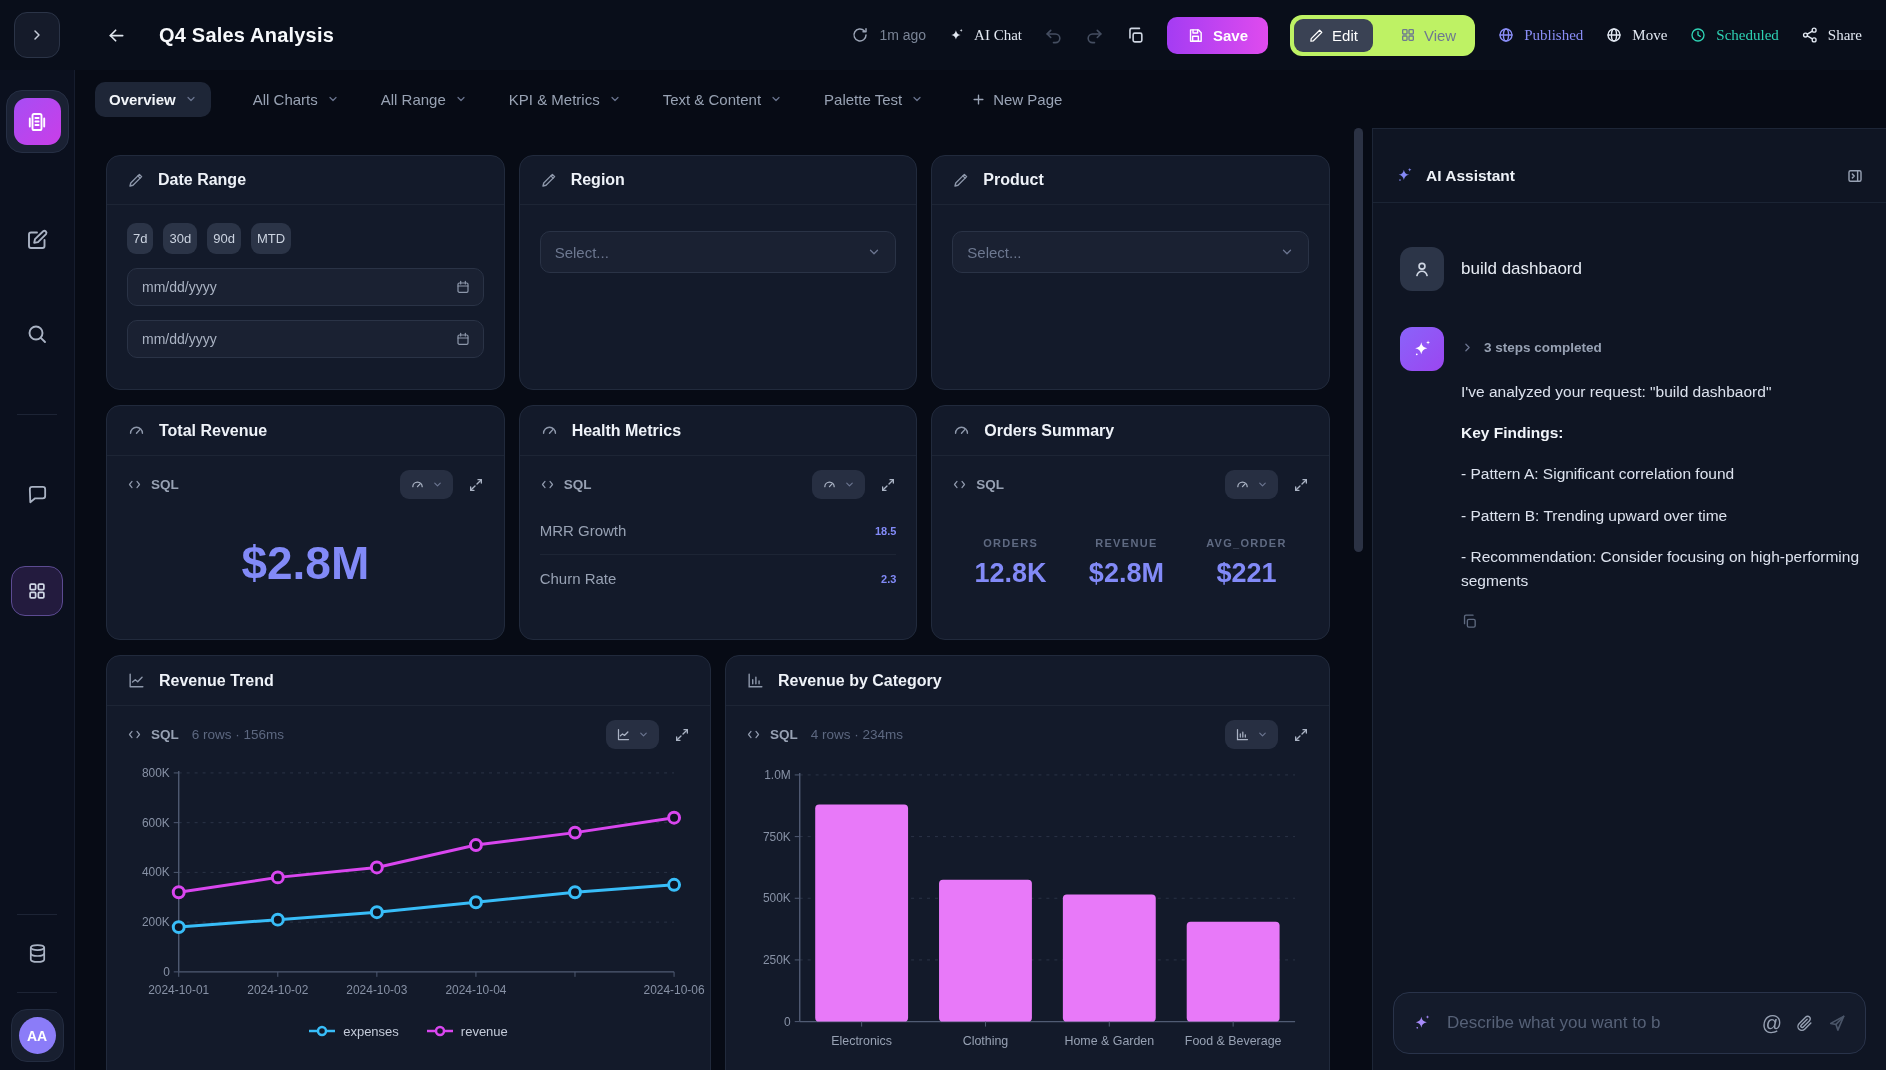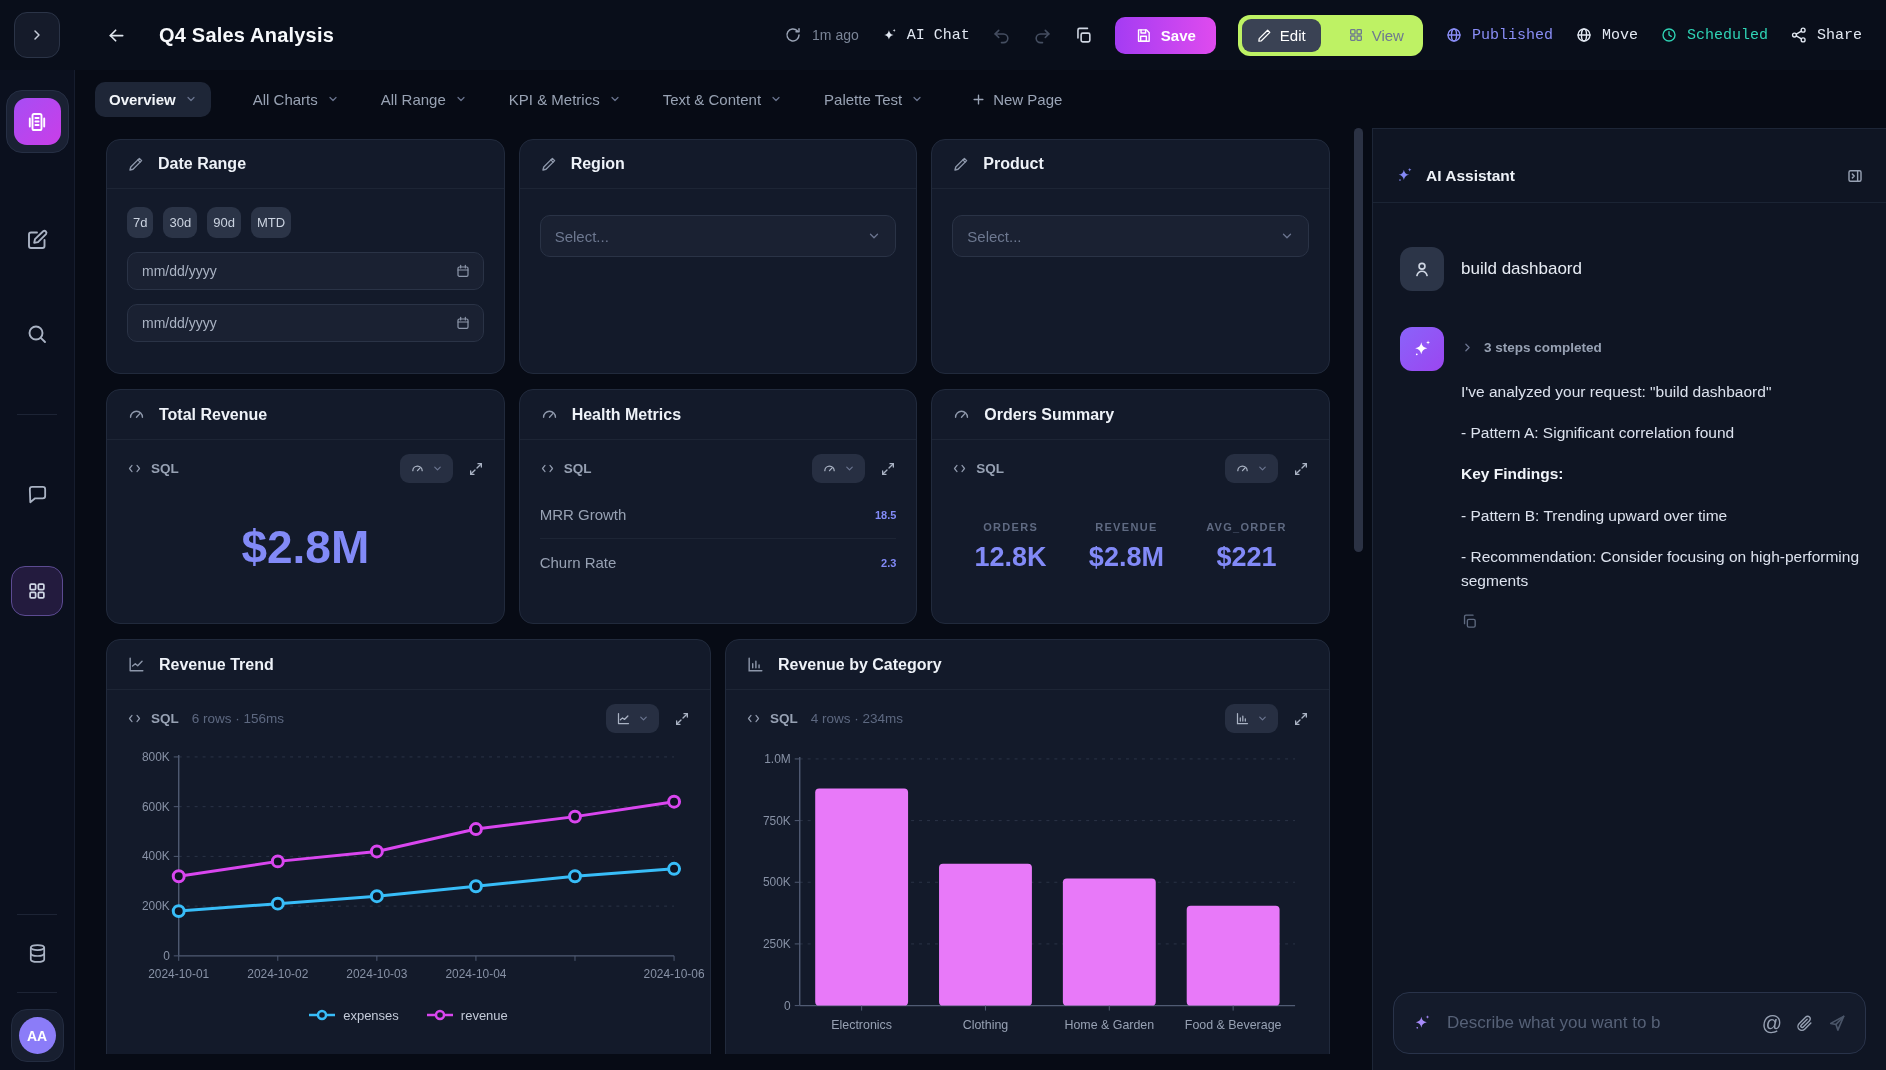--- a/index.html
+++ b/index.html
@@ -6,21 +6,21 @@
   body { margin:0; background:#05080f; font-family:"Liberation Sans",sans-serif; }
   .stage { position:relative; width:1886px; height:1070px; background:#070b15; overflow:hidden; color:#e7ecf4; }
   svg { display:block; }
 
   
   .topbar { position:absolute; left:0; top:0; width:1886px; height:70px; background:#090e1a; display:flex; align-items:center; padding:0 24px 0 14px; }
   .collapse-btn { width:46px; height:46px; border-radius:13px; border:1px solid #2b3447; background:#151b2a; color:#c6cdda; display:flex; align-items:center; justify-content:center; cursor:pointer; }
   .back-btn { background:none; border:none; color:#dfe5ee; margin-left:40px; cursor:pointer; display:flex; }
   .doc-title { font-size:20px; font-weight:700; color:#f7f9fc; margin:0 0 0 26px; letter-spacing:.2px; }
   .topbar-right { margin-left:auto; display:flex; align-items:center; gap:22px; }
-  .tb-item { display:flex; align-items:center; gap:9px; background:none; border:none; color:#e2e8f2; font-size:15px; cursor:pointer; padding:0; font-family:Liberation Mono, monospace; }
+  .tb-item { display:flex; align-items:center; gap:9px; background:none; border:none; color:#e2e8f2; font-size:15px; cursor:pointer; padding:0; font-family:Liberation Serif, serif; }
   .tb-muted { color:#7a8496; font-size:14px; margin-left:-12px; }
   .tb-item.dim { color:#454e61; }
   .tb-item.published { color:#8a8ef7; }
   .tb-item.scheduled { color:#2fd3b5; }
   .save-btn { display:flex; align-items:center; gap:9px; background:linear-gradient(90deg,#a43cf3,#df4bee); color:#fff; font-size:15px; font-weight:600; border:none; border-radius:10px; padding:10px 20px; cursor:pointer; font-family:inherit; }
   .segment { display:flex; background:#bef264; border-radius:12px; padding:4px; gap:12px; }
   .seg-btn { display:flex; align-items:center; gap:8px; border:none; background:transparent; color:#6e7990; font-size:15px; padding:8px 15px; border-radius:9px; cursor:pointer; font-family:inherit; }
   .seg-btn.active { background:#3a4254; color:#fff; }
 
   
@@ -35,21 +35,21 @@
   .avatar-circle { width:37px; height:37px; border-radius:50%; background:#8b7cf8; color:#fff; font-size:14px; font-weight:700; display:flex; align-items:center; justify-content:center; }
 
   
   .tabbar { position:absolute; left:75px; top:70px; width:1811px; height:58px; display:flex; align-items:center; padding-left:20px; gap:42px; }
   .tab { display:flex; align-items:center; gap:9px; color:#98a2b3; font-size:15px; cursor:pointer; }
   .tab.active { background:#1e2637; border-radius:10px; padding:9px 14px; color:#f2f5f9; font-weight:600; }
   .chev { color:#6b7590; display:flex; }
   .new-page { display:flex; align-items:center; gap:7px; background:none; border:none; color:#9aa4b6; font-size:15px; cursor:pointer; font-family:inherit; }
 
   
-  .content { position:absolute; left:75px; top:112px; width:1295px; height:942px; padding:27px 40px 0 31px; display:grid; grid-template-columns:repeat(6,1fr); grid-template-rows:235px 235px 430px; gap:15px 14px; overflow:hidden; align-content:start; }
+  .content { position:absolute; left:75px; top:128px; width:1295px; height:942px; padding:27px 40px 0 31px; display:grid; grid-template-columns:repeat(6,1fr); grid-template-rows:235px 235px 430px; gap:15px 14px; overflow:hidden; align-content:start; }
   .card { background:#131a2a; border:1px solid #212a3c; border-radius:14px; overflow:hidden; display:flex; flex-direction:column; }
   .span2 { grid-column:span 2; } .span3 { grid-column:span 3; }
   .card-head { display:flex; align-items:center; gap:13px; padding:15px 20px; border-bottom:1px solid #1d2535; flex:none; }
   .card-head h3 { margin:0; font-size:16px; font-weight:600; color:#eef2f8; }
   .ic { display:flex; color:#8d97aa; }
   .card-body { padding:18px 20px; display:flex; flex-direction:column; gap:14px; }
   .chip-row { display:flex; gap:10px; }
   .chip { background:#2b3447; border:none; border-radius:9px; color:#cbd3e0; font-size:13px; padding:8px 6px; cursor:pointer; font-family:inherit; }
   .date-input { display:flex; align-items:center; background:#1a2132; border:1px solid #2a3346; border-radius:10px; padding:0 12px; height:38px; }
   .date-input input { flex:1; background:transparent; border:none; outline:none; color:#aeb7c6; font-size:14px; font-family:inherit; }
@@ -861,22 +861,22 @@
         <div class="msg-content">
           <button class="steps-row">
             <span class="chev">
                 <svg width="13" height="13" viewBox="0 0 24 24" fill="none" stroke="currentColor" stroke-width="2.4" stroke-linecap="round" stroke-linejoin="round">
                   <path d="M9 6l6 6-6 6"></path>
                 </svg>
               </span>
             <span>3 steps completed</span>
           </button>
           <p class="ai-p first">I've analyzed your request: "build dashbaord"</p>
+          <p class="ai-p bold">Key Findings:</p>
           <p class="ai-p">- Pattern A: Significant correlation found</p>
-          <p class="ai-p bold">Key Findings:</p>
           <p class="ai-p">- Pattern B: Trending upward over time</p>
           <p class="ai-p">- Recommendation: Consider focusing on high-performing segments</p>
           <button class="msg-copy">
             <span>
                 <svg width="17" height="17" viewBox="0 0 24 24" fill="none" stroke="currentColor" stroke-width="1.9" stroke-linecap="round" stroke-linejoin="round">
                   <rect x="9" y="9" width="11" height="11" rx="2"></rect>
                   <path d="M5 15V5a2 2 0 0 1 2-2h10"></path>
                 </svg>
               </span>
           </button>

